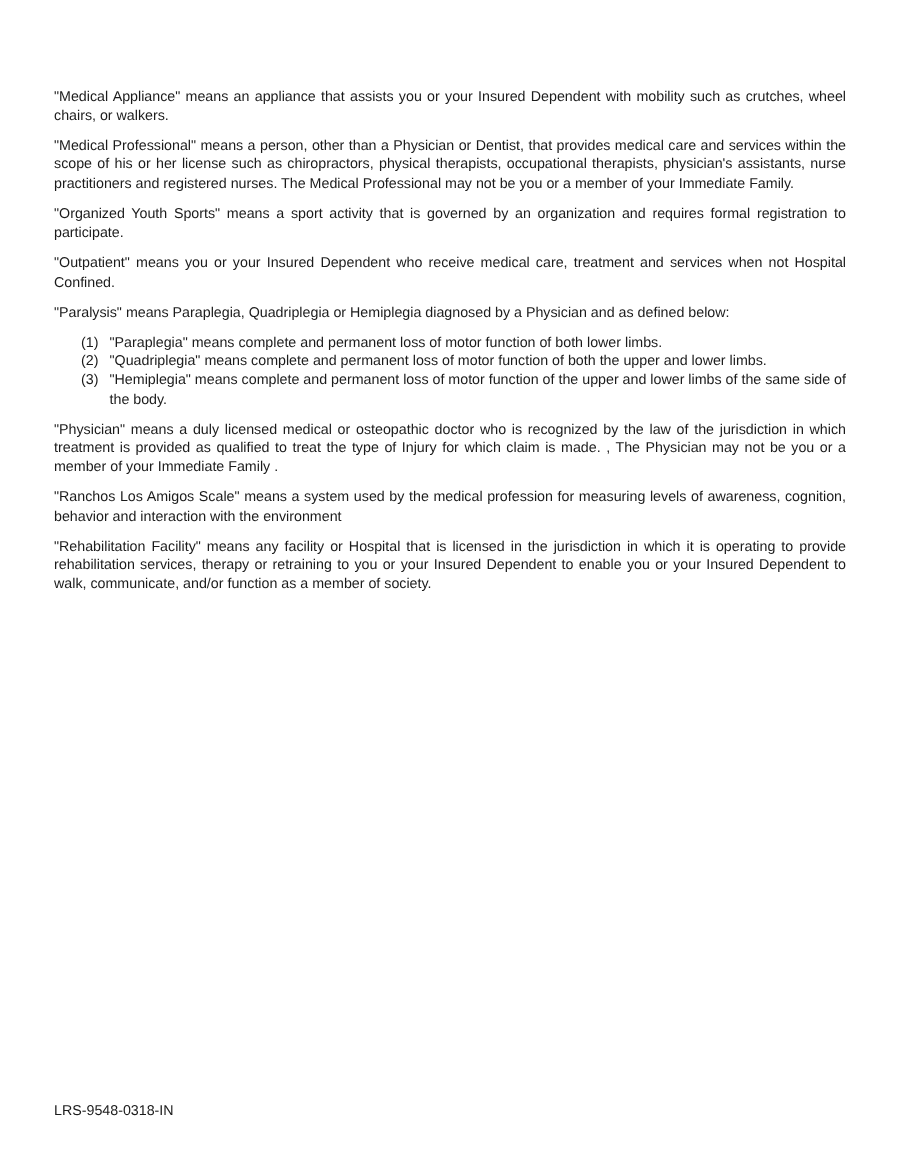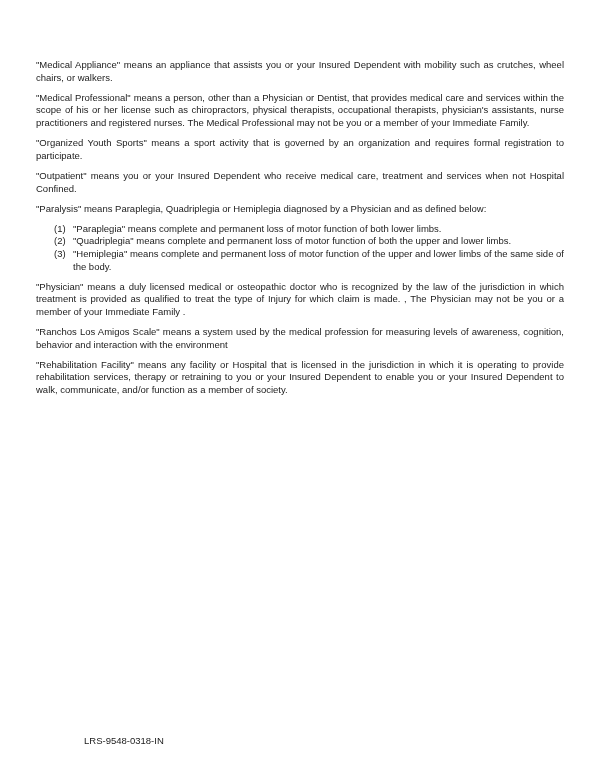--- a/index.html
+++ b/index.html
@@ -44,21 +44,20 @@
   }
   .list-item .li-text {
     flex: 1;
     text-align: justify;
   }
   .footer-form-number {
     position: absolute;
     left: 36px;
     top: 735px;
     white-space: nowrap;
-    margin-left: 48px;
   }
   .footer-page-number {
     position: absolute;
     left: 273px;
     top: 734px;
     white-space: nowrap;
     margin-top: 44px;
   }
 </style>
 </head>

